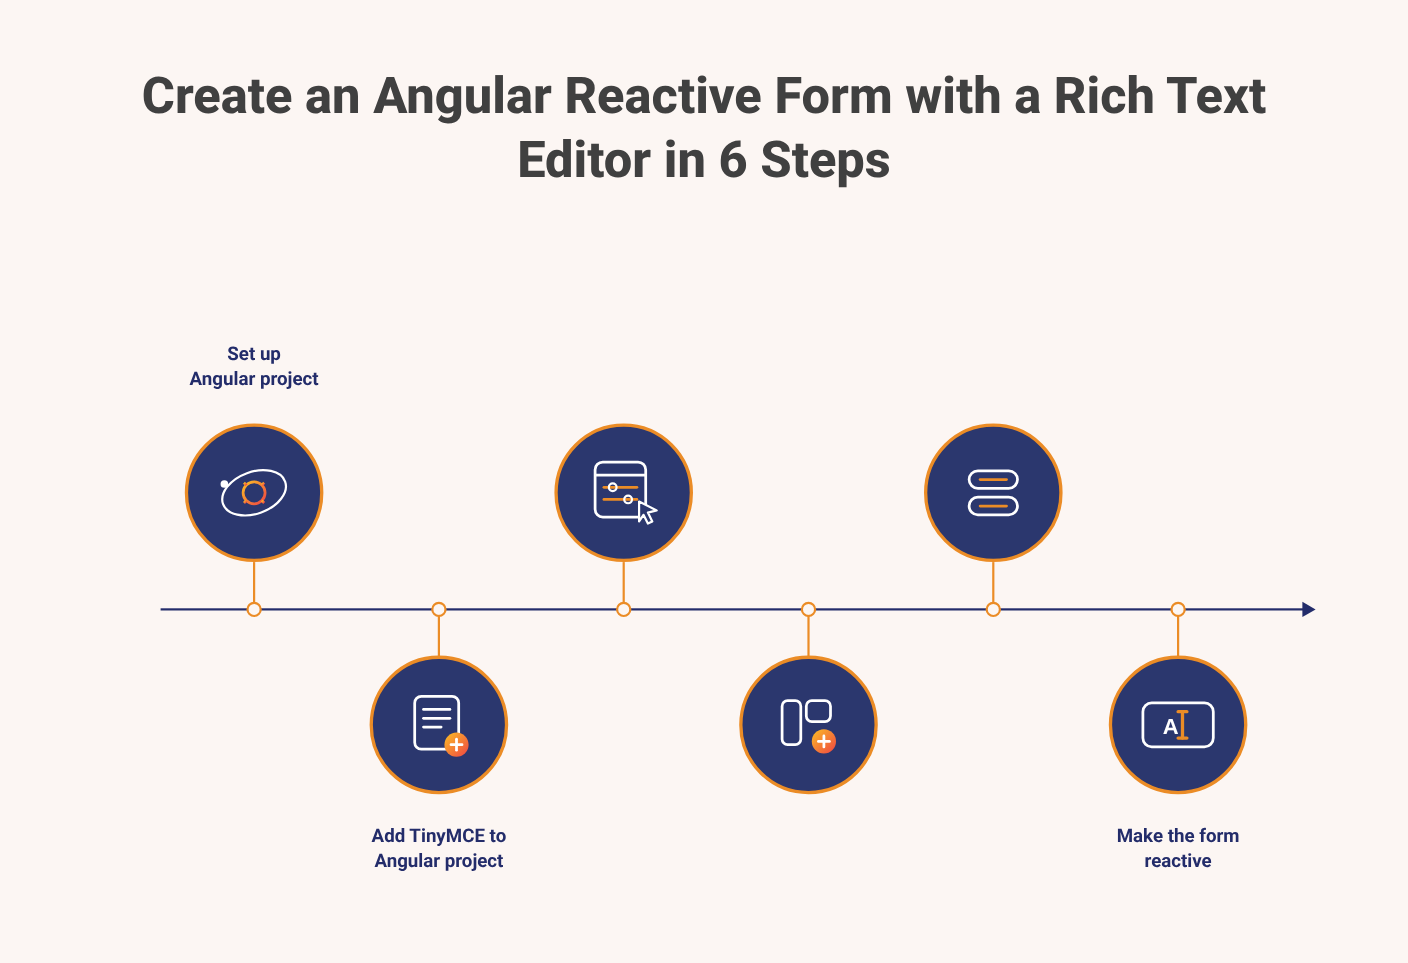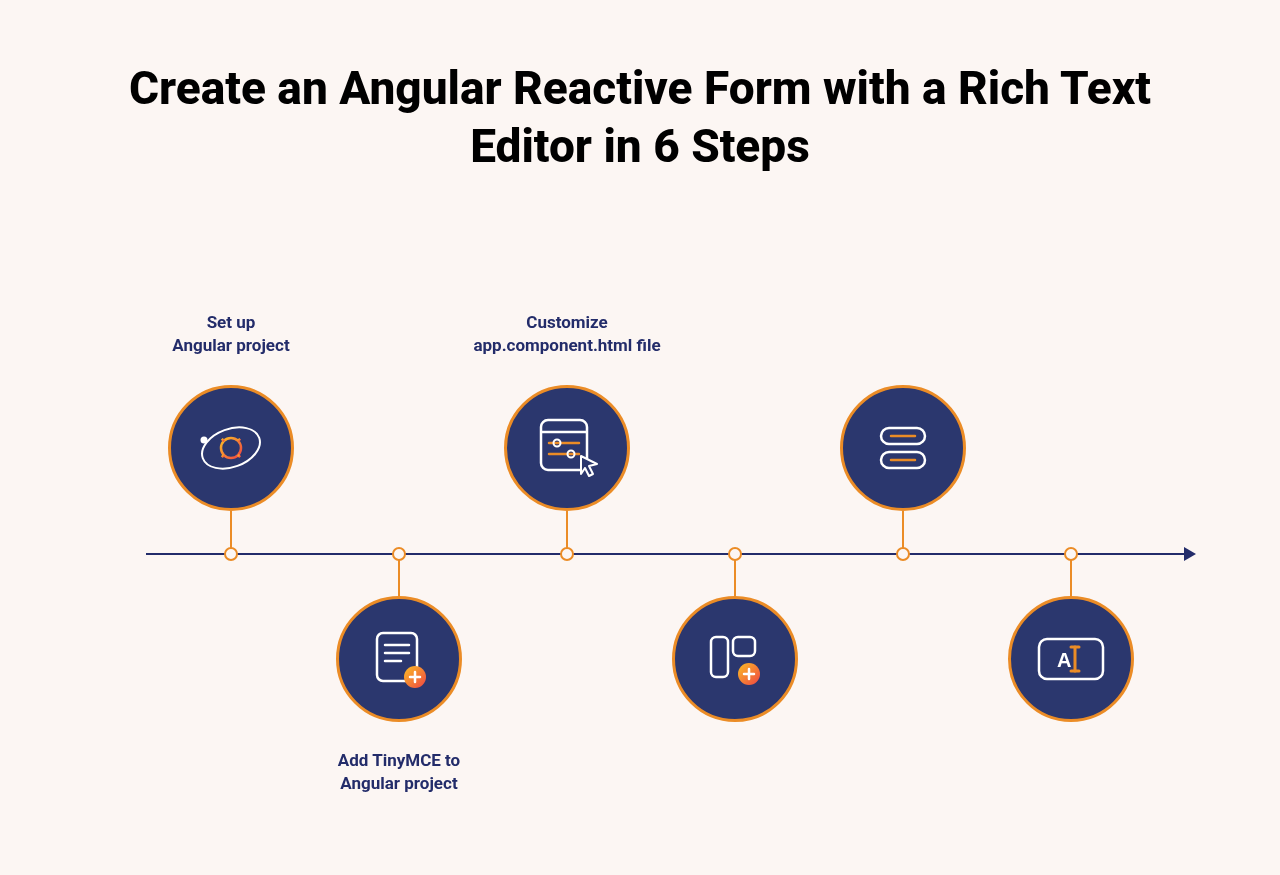--- a/index.html
+++ b/index.html
@@ -6,21 +6,21 @@
   body {
     width: 1280px;
     height: 875px;
     background: #fcf6f3;
     font-family: -apple-system, BlinkMacSystemFont, "Segoe UI", Roboto, sans-serif;
     position: relative;
     overflow: hidden;
   }
   .title {
     text-align: center;
-    color: #000000;
+    color: #404040;
     font-weight: 800;
     font-size: 46px;
     line-height: 1.25;
     padding: 60px 100px 0 100px;
   }
   .timeline-container {
     position: absolute;
     top: 4px; left: 0;
     width: 1280px; height: 875px; margin-left: 11px;
   }
@@ -144,21 +144,20 @@
     <svg width="76" height="76" viewBox="0 0 76 76">
       <rect x="12" y="10" width="46" height="50" rx="7" fill="none" stroke="#fff" stroke-width="2.5"></rect>
       <line x1="12" y1="22" x2="58" y2="22" stroke="#fff" stroke-width="2.5"></line>
       <line x1="20" y1="33" x2="50" y2="33" stroke="#eb8c26" stroke-width="2.5" stroke-linecap="round"></line>
       <circle cx="28" cy="33" r="3.5" fill="none" stroke="#fff" stroke-width="2"></circle>
       <line x1="20" y1="44" x2="50" y2="44" stroke="#eb8c26" stroke-width="2.5" stroke-linecap="round"></line>
       <circle cx="42" cy="44" r="3.5" fill="none" stroke="#fff" stroke-width="2"></circle>
       <path d="M52 46 L68 54 L60 56 L64 64 L60 66 L56 58 L52 64 Z" fill="#2b376e" stroke="#fff" stroke-width="2" stroke-linejoin="round"></path>
     </svg>
   </div>
-  <div class="step-label" style="left:556px; top:307px">Customize<br>app.component.html file</div>
 
   <div class="dot" style="left:724px"></div>
   <div class="connector" style="left:724px; top:555px; height:38px"></div>
   <div class="node" style="left:724px; top:592px">
     <svg width="72" height="72" viewBox="0 0 72 72">
       <defs>
         <linearGradient id="g4" x1="0" y1="0" x2="1" y2="1">
           <stop offset="0%" stop-color="#fbbf24"></stop>
           <stop offset="100%" stop-color="#ef4444"></stop>
         </linearGradient>
@@ -186,13 +185,14 @@
   <div class="connector" style="left:1060px; top:555px; height:38px"></div>
   <div class="node" style="left:1060px; top:592px">
     <svg width="80" height="60" viewBox="0 0 80 60">
       <rect x="8" y="10" width="64" height="40" rx="8" fill="none" stroke="#fff" stroke-width="2.5"></rect>
       <text x="26" y="38" font-family="sans-serif" font-size="20" font-weight="700" fill="#fff">A</text>
       <line x1="44" y1="18" x2="44" y2="42" stroke="#eb8c26" stroke-width="3" stroke-linecap="round"></line>
       <line x1="40" y1="18" x2="48" y2="18" stroke="#eb8c26" stroke-width="3" stroke-linecap="round"></line>
       <line x1="40" y1="42" x2="48" y2="42" stroke="#eb8c26" stroke-width="3" stroke-linecap="round"></line>
     </svg>
   </div>
+  <div class="step-label" style="left:1060px; top:745px">Make the form<br>reactive</div>
 </div>
 
 </body></html>

